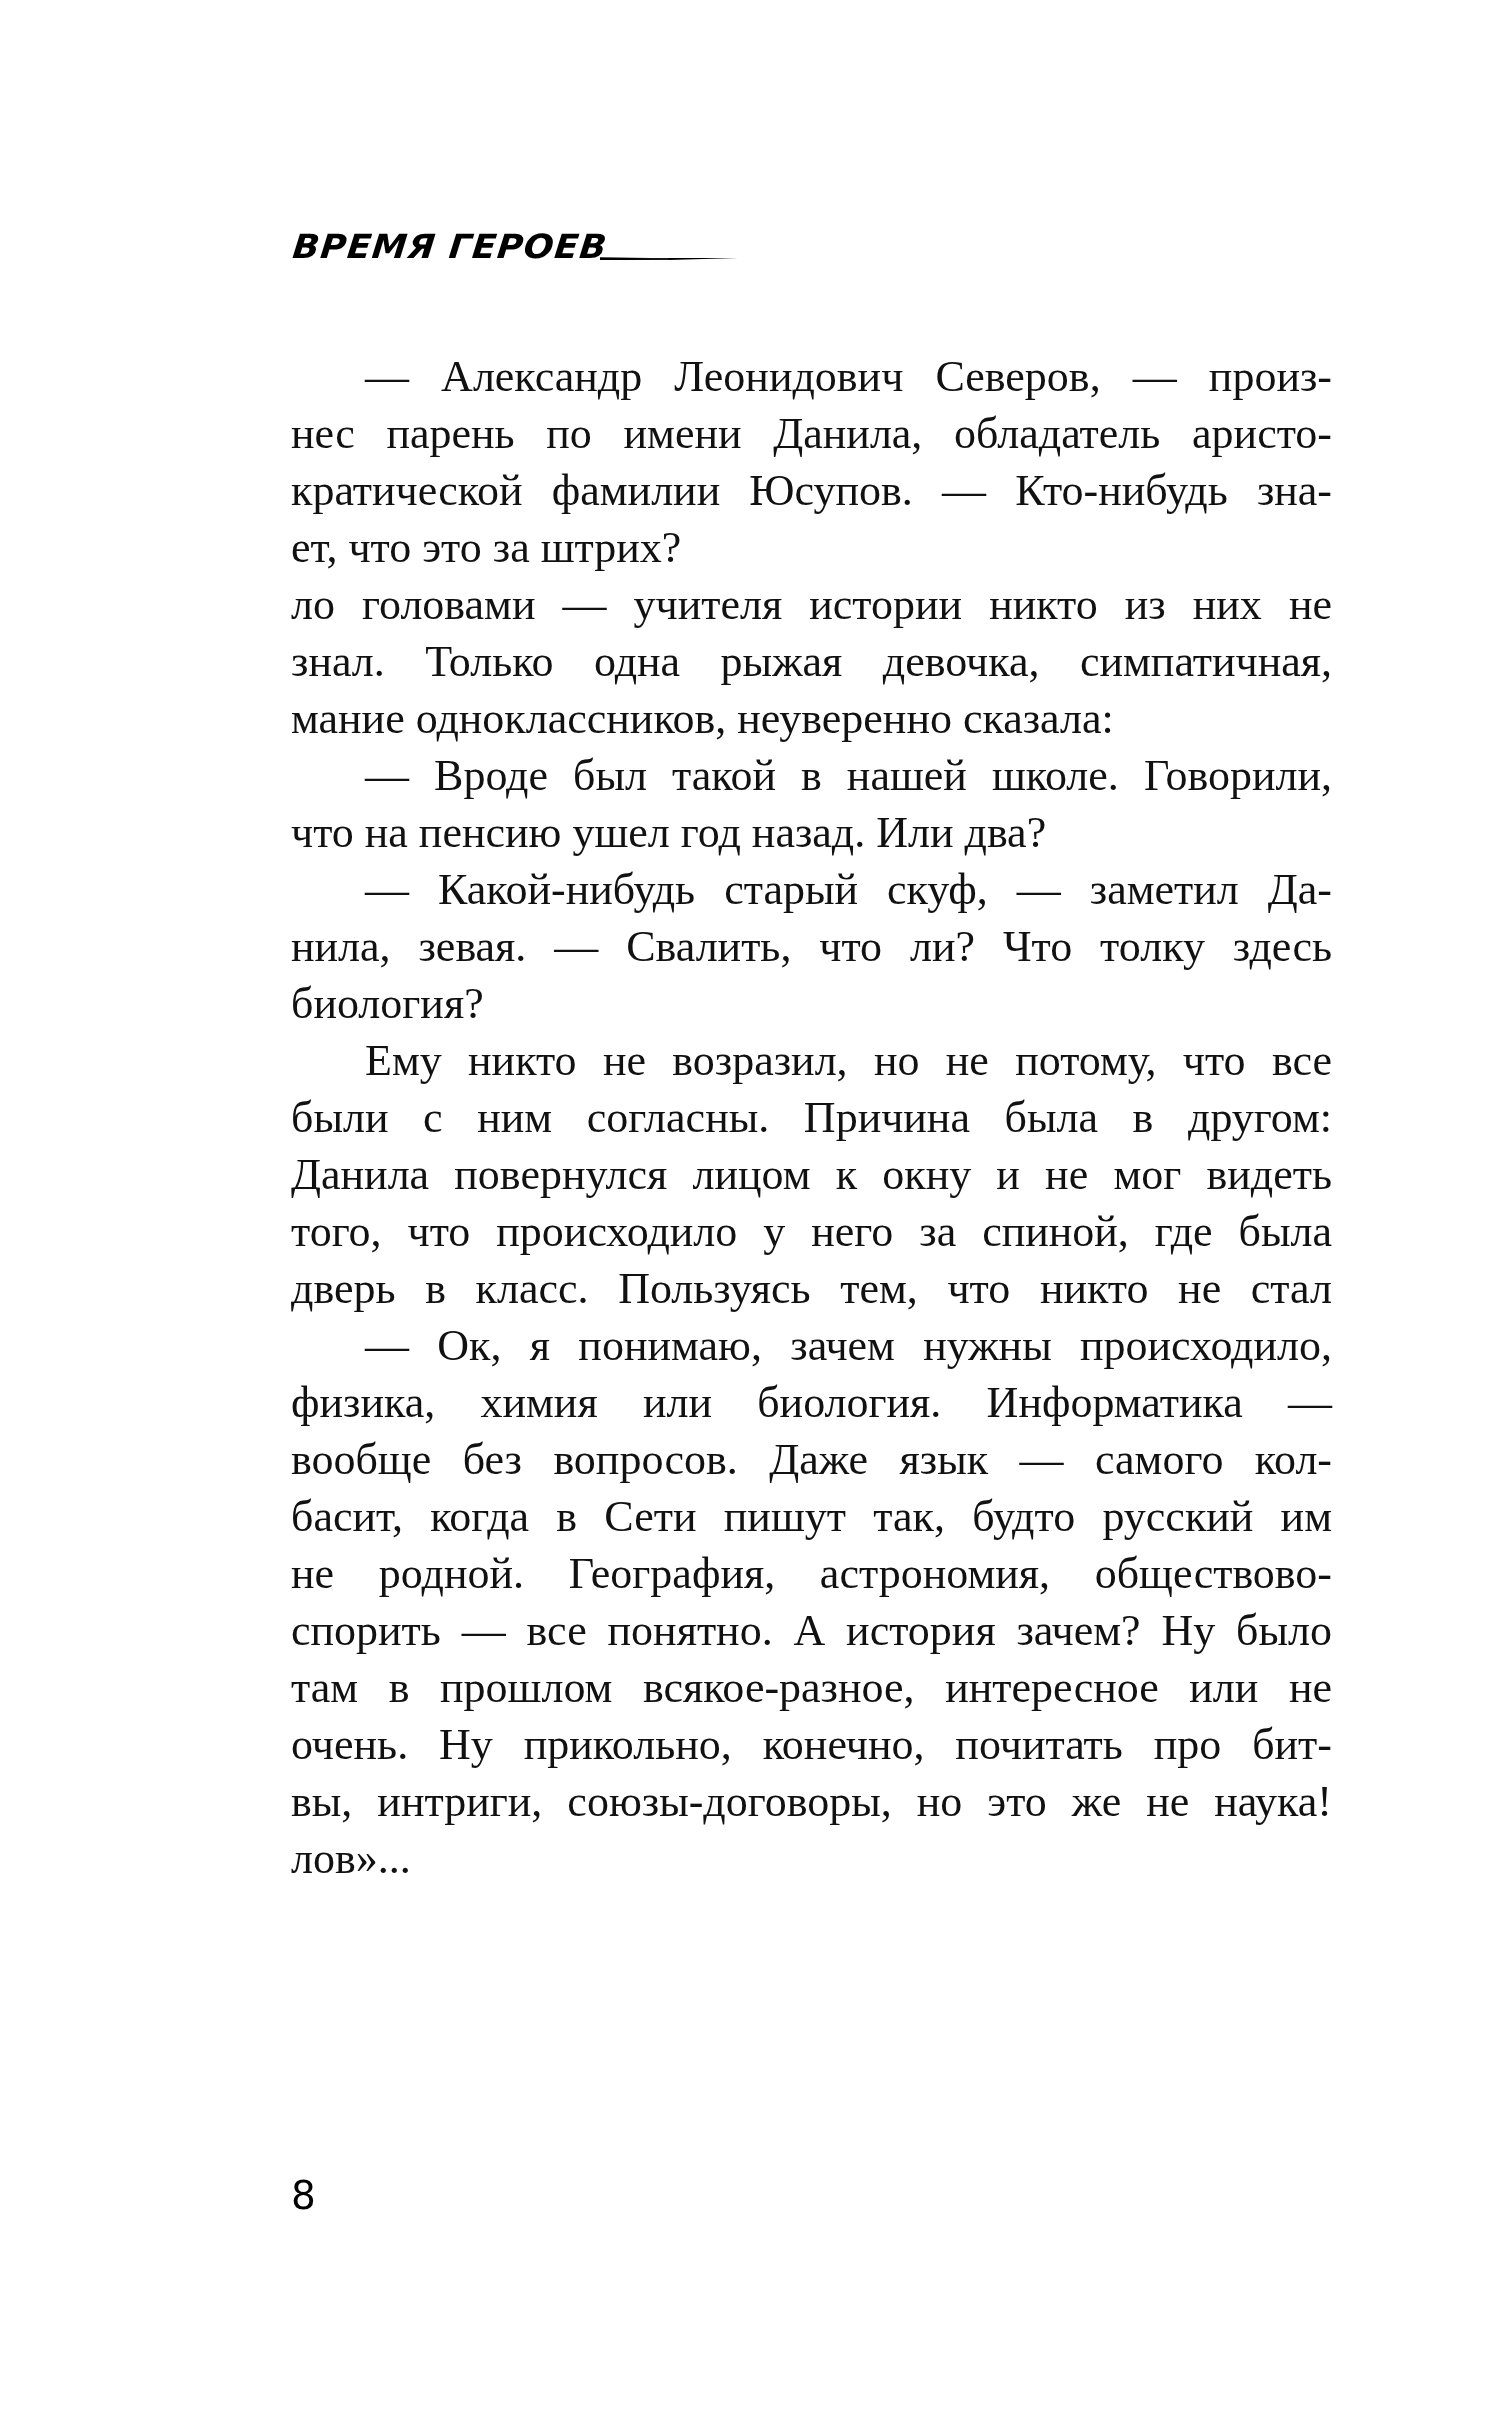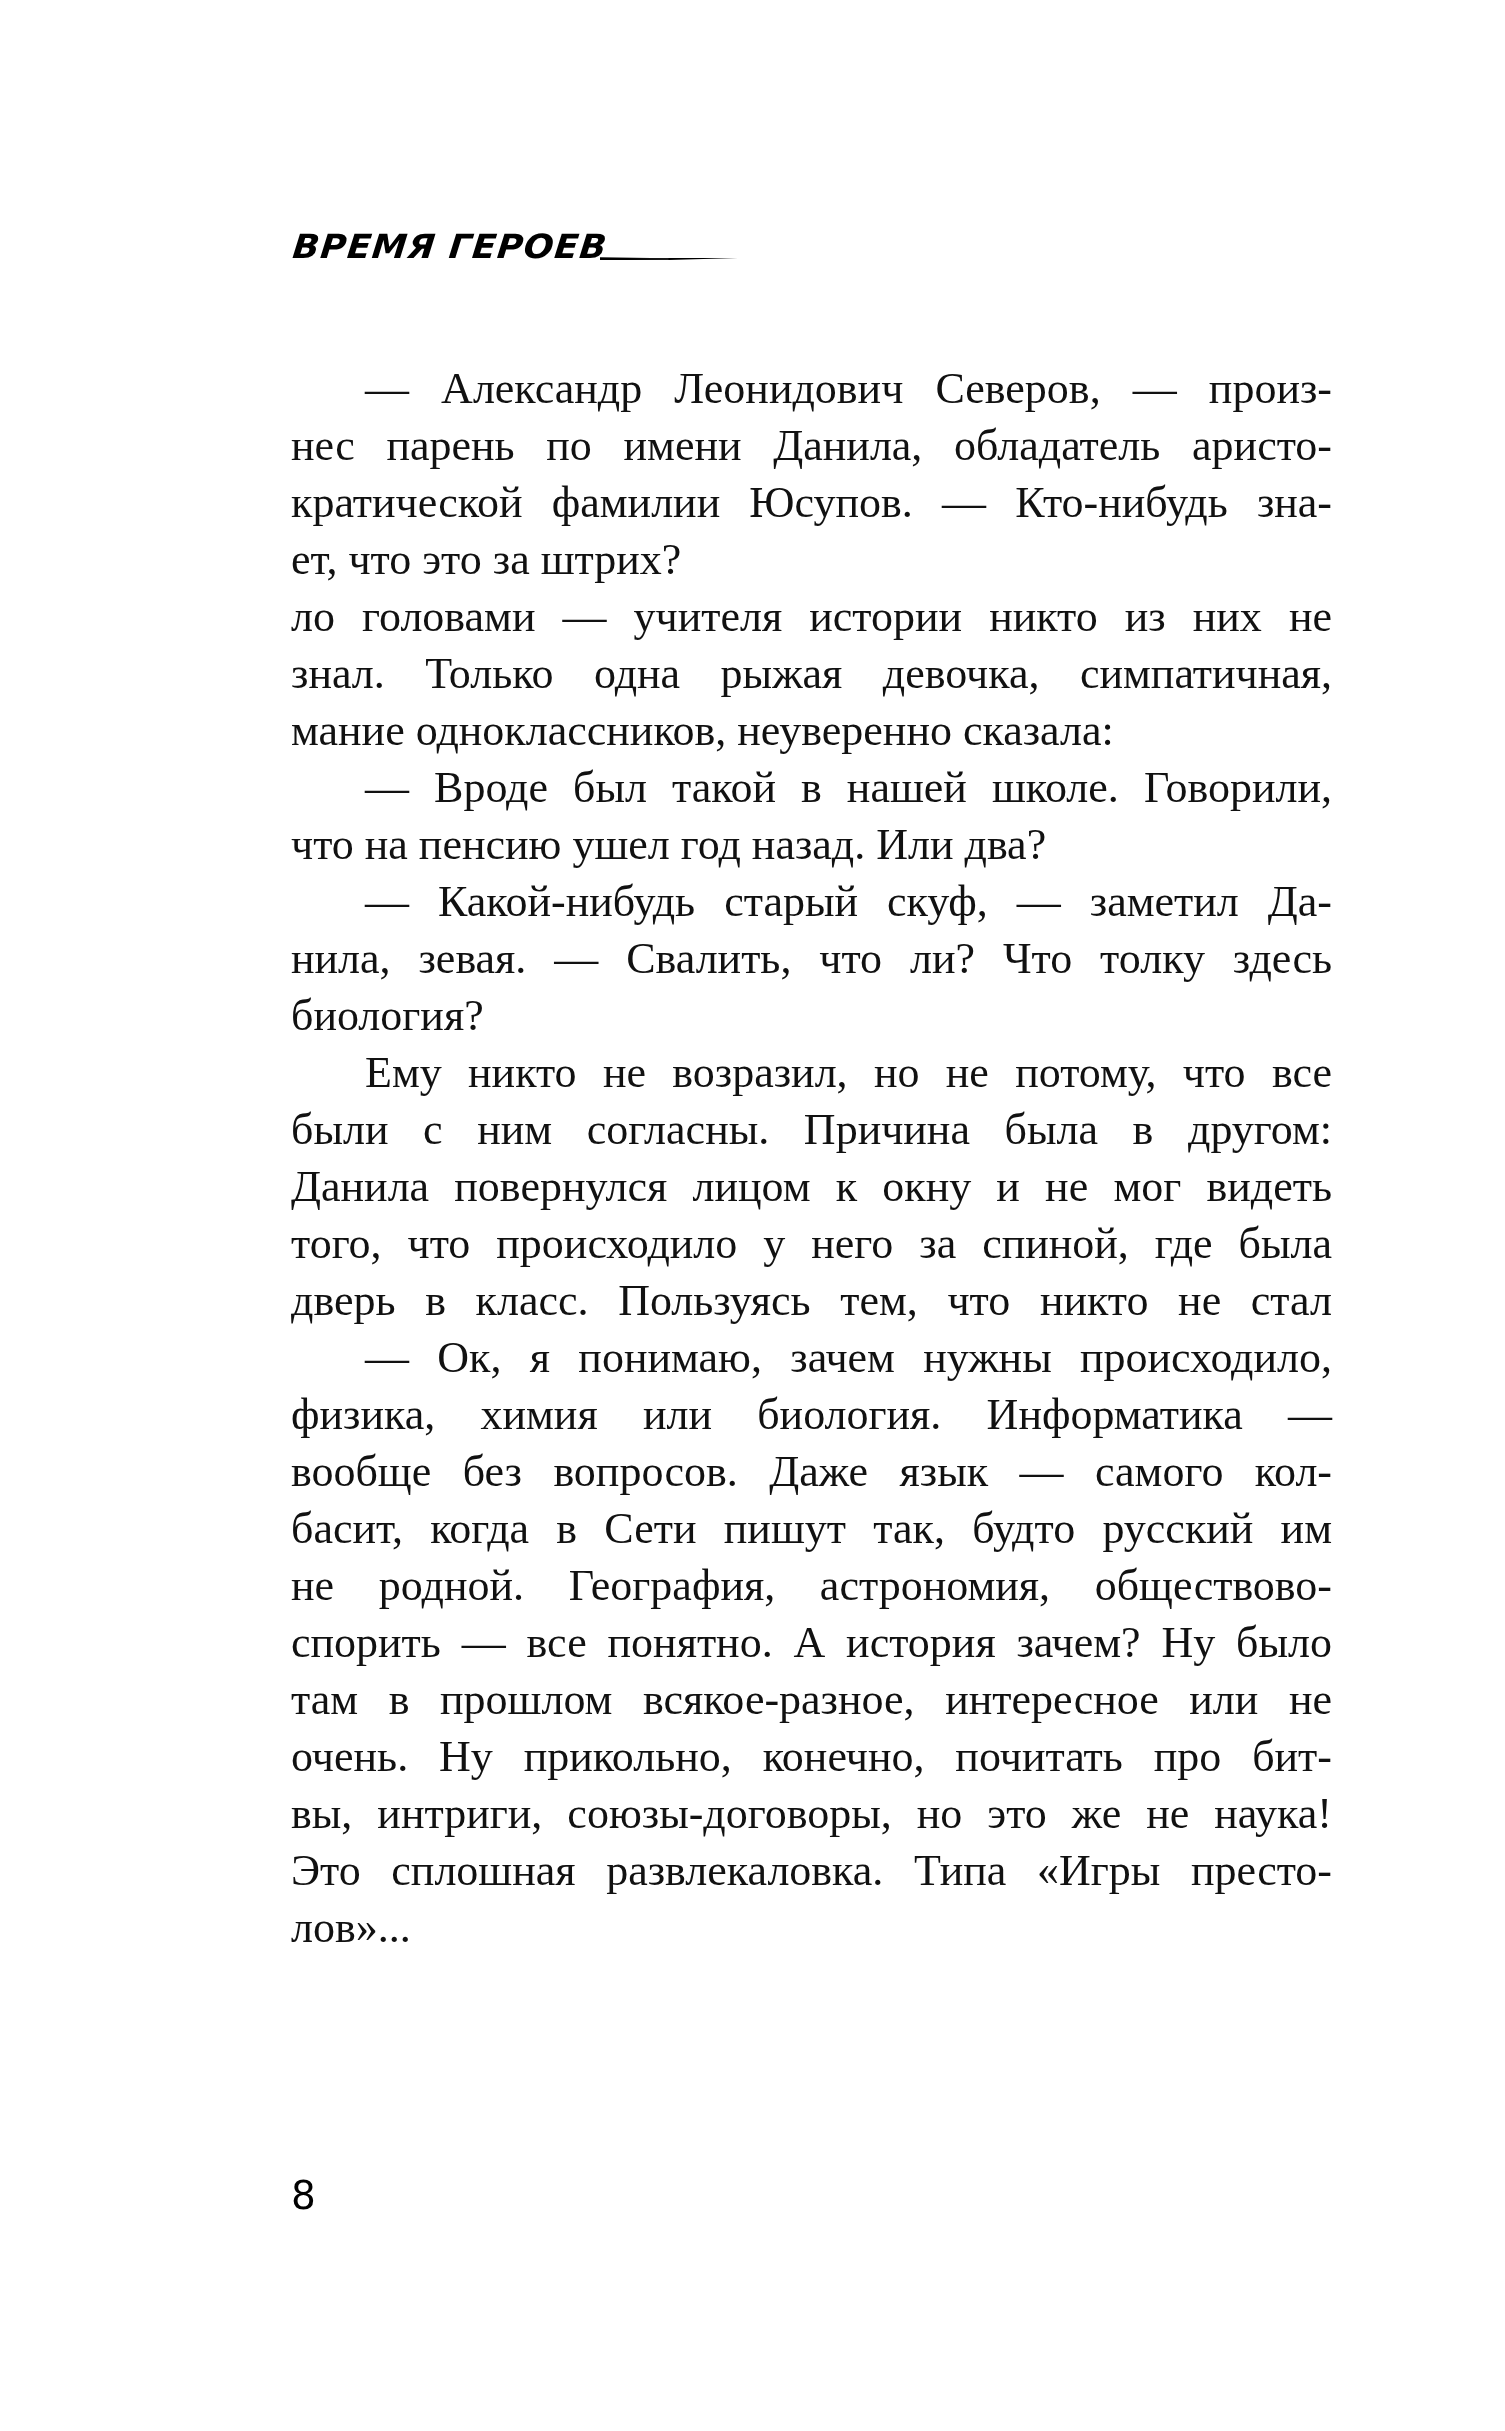--- a/index.html
+++ b/index.html
@@ -55,21 +55,20 @@
     }
     .text-block {
       position: absolute;
       left: 291px;
       top: 348px;
       width: 1041px;
       font-family: "Liberation Serif", "DejaVu Serif", serif;
       font-size: 44px;
       line-height: 57px;
       color: #111;
-      margin-top: 12px;
     }
     .line {
       display: block;
       white-space: nowrap;
       text-align: justify;
       text-align-last: justify;
       height: 57px;
     }
     .line.last {
       text-align-last: left;
@@ -121,18 +120,17 @@
 
   <span class="line indent">— Ок, я понимаю, зачем нужны происходило,</span>
   <span class="line">физика, химия или биология. Информатика —</span>
   <span class="line">вообще без вопросов. Даже язык — самого кол-</span>
   <span class="line">басит, когда в Сети пишут так, будто русский им</span>
   <span class="line">не родной. География, астрономия, обществово-</span>
   <span class="line">спорить — все понятно. А история зачем? Ну было</span>
   <span class="line">там в прошлом всякое-разное, интересное или не</span>
   <span class="line">очень. Ну прикольно, конечно, почитать про бит-</span>
   <span class="line">вы, интриги, союзы-договоры, но это же не наука!</span>
-  <span class="line">Это сплошная развлекаловка. Типа «Игры престо-</span>
   <span class="line last">лов»...</span>
 </div>
 
 <div class="page-number">8</div>
 
 
 </body></html>

